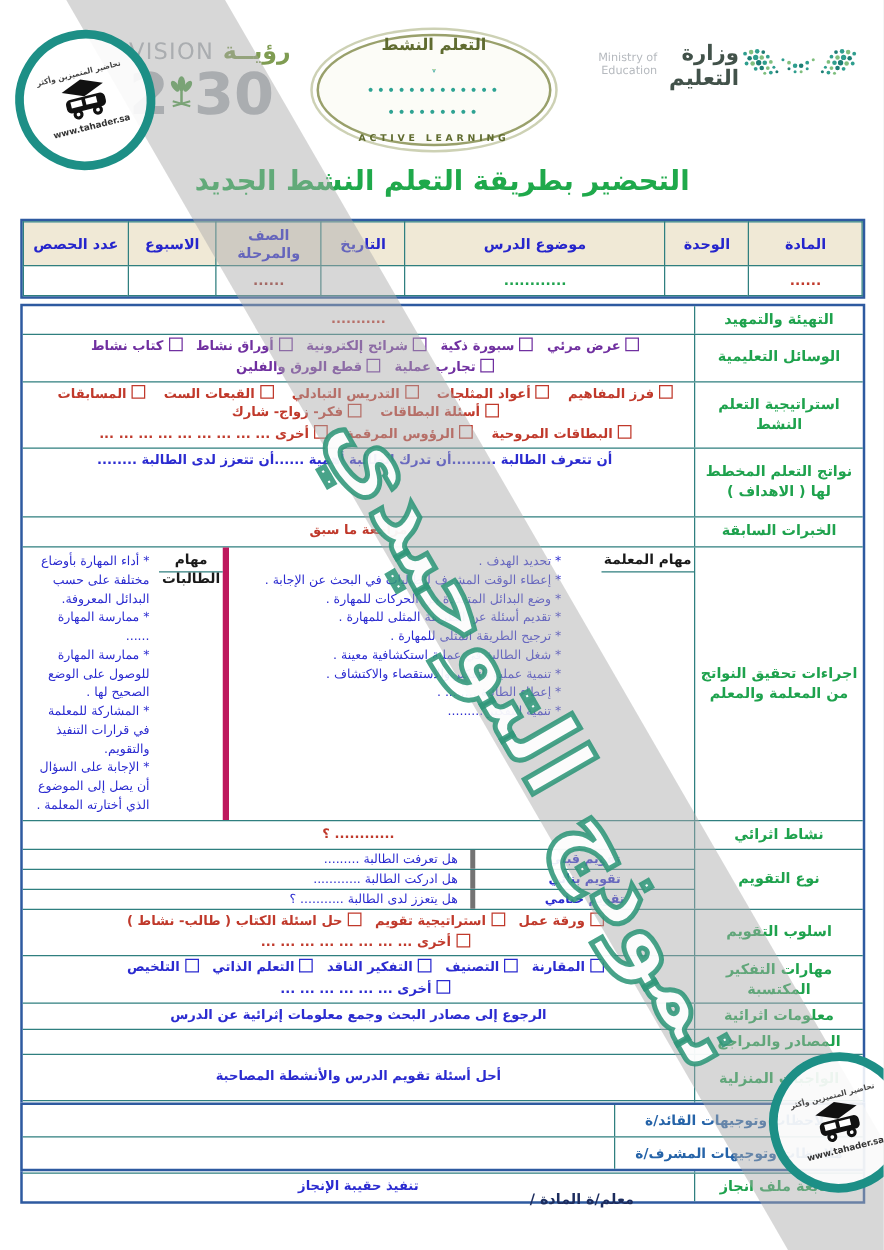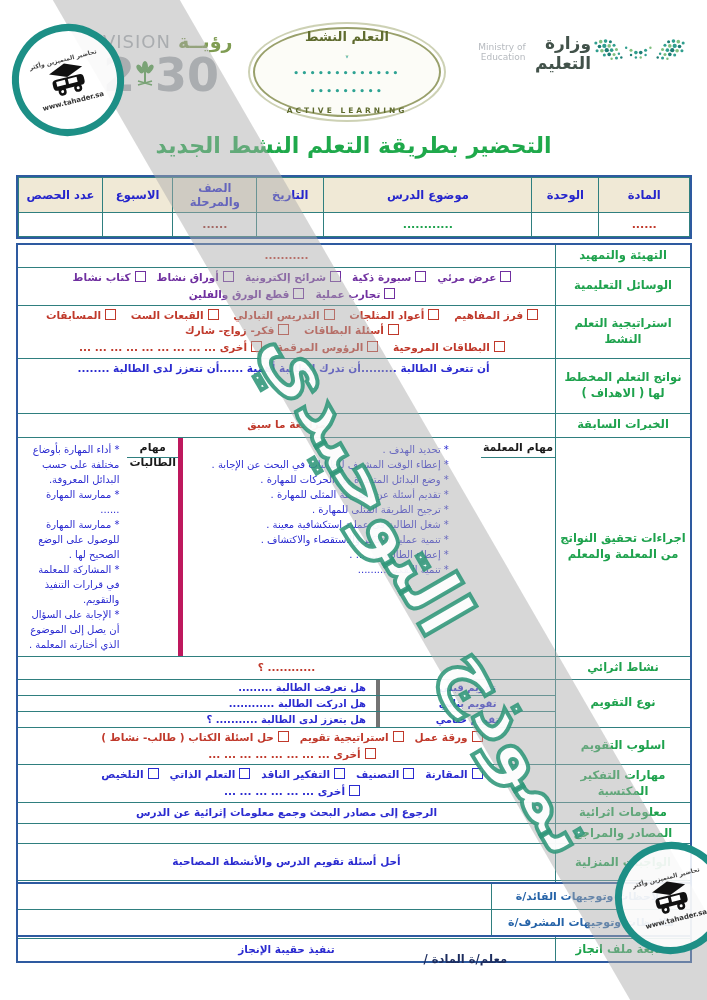--- a/index.html
+++ b/index.html
@@ -58,21 +58,21 @@
                 padding:2px;height:15px;line-height:15px;}
   .tasks{padding:4px 8px;color:#2b2bd0;font-size:10px;line-height:1.5;text-align:right;font-weight:normal;}
   .p-teacher{flex:1;border-left:5px solid #be185d;gap:24px;}
   .p-students{flex:0 0 160px;}
   
   .evwrap{padding:0;flex-direction:column;align-items:stretch;}
   .evrow{display:flex;border-bottom:1px solid #2f7f7f;height:15px;align-items:center;}
   .evrow:last-child{border-bottom:none;}
   .etype{flex:0 0 175px;border-left:4px solid #737373;color:#2b2bd0;font-size:10px;font-weight:bold;
          text-align:center;align-self:stretch;display:flex;align-items:center;justify-content:center;}
-  .equest{flex:1;color:#2b2bd0;font-size:10px;font-weight:bold;text-align:right;padding-right:10px;}
+  .equest{flex:1;color:#2b2bd0;font-size:10px;font-weight:normal;text-align:right;padding-right:10px;}
   
   .notes{top:882px;}
   .nrow{display:flex;border-bottom:1px solid #2f7f7f;height:25px;align-items:center;}
   .nrow:last-child{border-bottom:none;}
   .nlabel{flex:0 0 198px;border-left:1px solid #2f7f7f;align-self:stretch;display:flex;align-items:center;
           justify-content:center;color:#2563a8;font-size:11px;font-weight:bold;}
   .nempty{flex:1;}
   .teacher-line{position:absolute;top:952px;right:200px;color:#1c2c5e;font-weight:bold;font-size:11.5px;z-index:2;}
   
   .band{position:absolute;left:350px;top:-250px;width:110px;height:1500px;background:rgba(172,172,172,.48);

